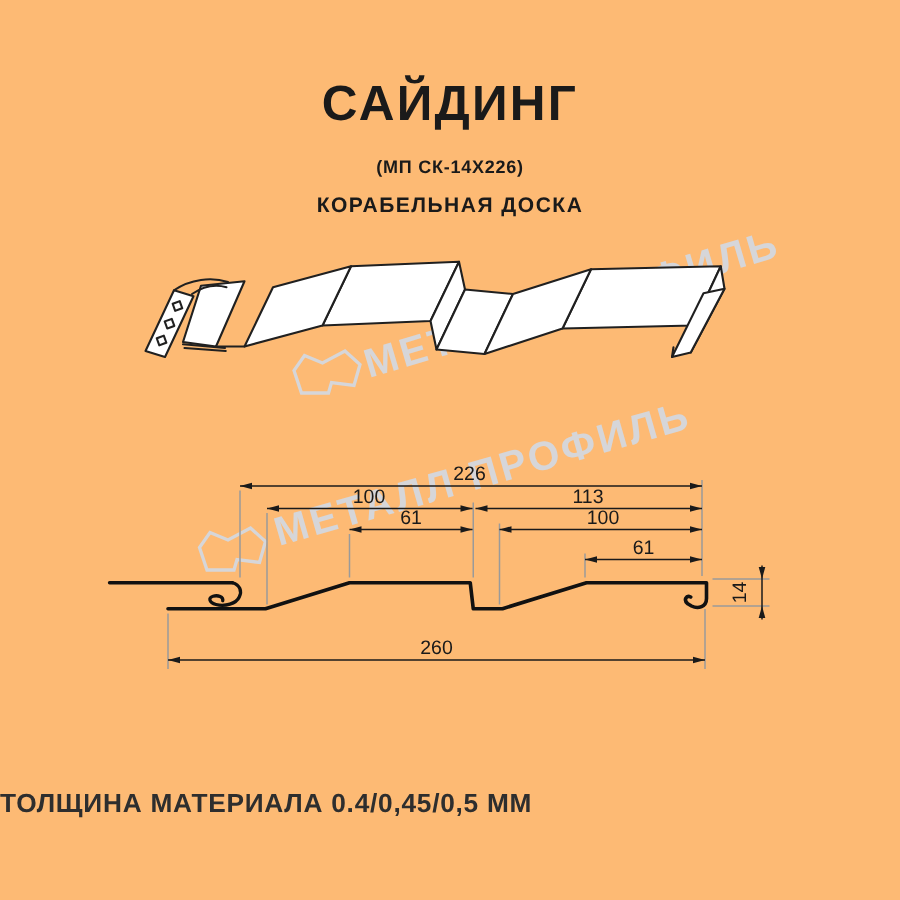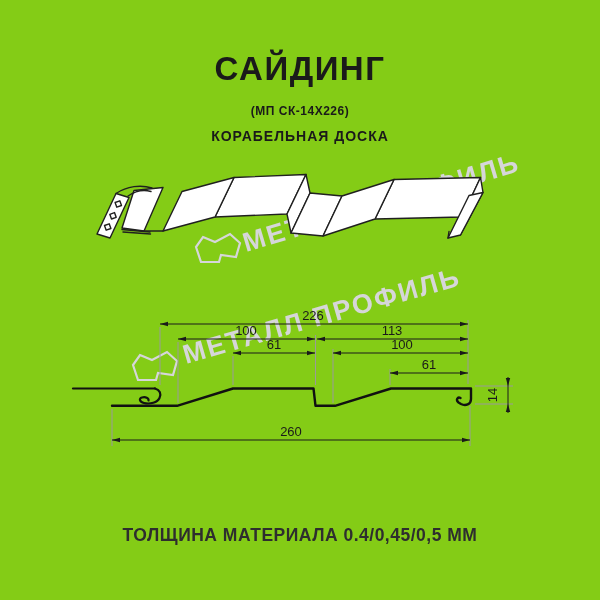--- a/index.html
+++ b/index.html
@@ -1,22 +1,22 @@
 <!DOCTYPE html>
 <html><head>
 <meta charset="utf-8">
 <style>
   html,body{margin:0;padding:0;background:#ffffff;}
-  .page{position:relative;width:600px;height:600px;background:#84cc16;overflow:hidden;
+  .page{position:relative;width:600px;height:600px;background:#fdba74;overflow:hidden;
         font-family:"Liberation Sans",sans-serif;}
   .hdr{position:absolute;left:0;width:600px;text-align:center;color:#1a1a1a;}
   .hdr.title{top:50px;font-size:33px;font-weight:800;letter-spacing:1.5px;}
   .hdr.subtitle{top:85px;font-size:14px;font-weight:700;letter-spacing:1px;margin-top:43px;}
   .hdr.model{top:104px;font-size:12px;font-weight:700;letter-spacing:.5px;}
-  .ftr{position:absolute;left:0;top:525px;width:600px;text-align:center;
+  .ftr{position:absolute;left:0;top:525px;width:600px;text-align:left;
        font-size:17.5px;font-weight:700;letter-spacing:.5px;color:#2e2e2e;}
   svg{position:absolute;left:0;top:0;}
   .face{fill:#ffffff;stroke:#202020;stroke-width:1.4;stroke-linejoin:round;}
   .ln3d{fill:none;stroke:#202020;stroke-width:1.4;stroke-linecap:round;}
   .prof{fill:none;stroke:#111;stroke-width:2.4;stroke-linejoin:round;stroke-linecap:round;}
   .profthin{fill:none;stroke:#111;stroke-width:2.2;stroke-linecap:round;}
   .dim{stroke:#1a1a1a;stroke-width:1;}
   .ext{stroke:#9a9a9a;stroke-width:1;}
   .arr{fill:#1a1a1a;}
   .dimtxt{font-family:"Liberation Sans",sans-serif;font-size:13px;fill:#1a1a1a;text-anchor:middle;}

